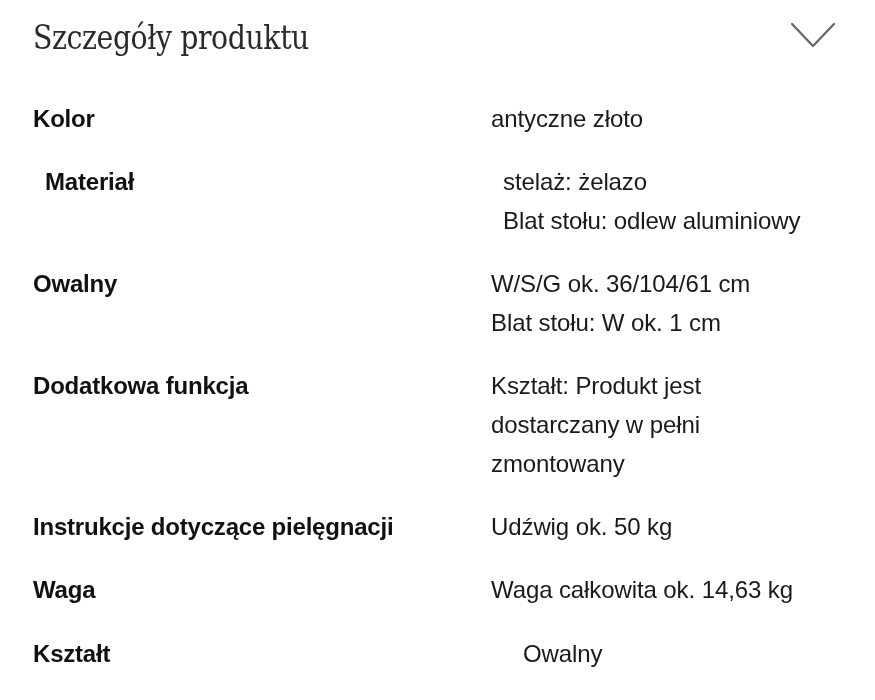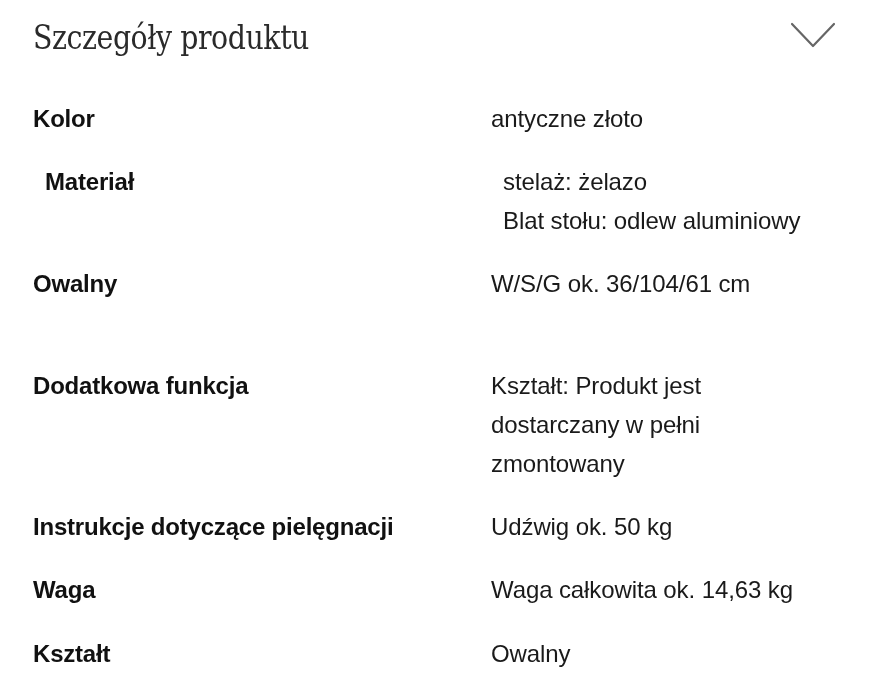--- a/index.html
+++ b/index.html
@@ -79,21 +79,21 @@
     .spec-value .line {
       display: block;
       white-space: nowrap;
     }
     .row-0 { height: 63px; }
     .row-1 { height: 102px; margin-left: 12px; }
     .row-2 { height: 102px; }
     .row-3 { height: 141px; }
     .row-4 { height: 63px; }
     .row-5 { height: 64px; }
-    .row-6 { height: 50px; }
+    .row-6 { height: 50px; gap: 32px; }
   </style>
 </head>
 <body>
 
 <div class="header">
   <h2 class="title">Szczegóły produktu</h2>
   <div class="chevron">
     <svg width="54" height="40" viewBox="0 0 54 40">
       <polyline points="6,8 27,30 48,8" fill="none" stroke="#666666" stroke-width="2.2" stroke-linecap="round" stroke-linejoin="round"></polyline>
     </svg>
@@ -114,20 +114,21 @@
     <div class="spec-value">
       <span class="line">stelaż: żelazo</span>
       <span class="line">Blat stołu: odlew aluminiowy</span>
     </div>
   </div>
 
   <div class="spec-row row-2">
     <div class="spec-label">Owalny</div>
     <div class="spec-value">
       <span class="line">W/S/G ok. 36/104/61 cm</span>
+      <span class="line">Blat stołu: W ok. 1 cm</span>
     </div>
   </div>
 
   <div class="spec-row row-3">
     <div class="spec-label">Dodatkowa funkcja</div>
     <div class="spec-value">
       <span class="line">Kształt: Produkt jest</span>
       <span class="line">dostarczany w pełni</span>
       <span class="line">zmontowany</span>
     </div>

